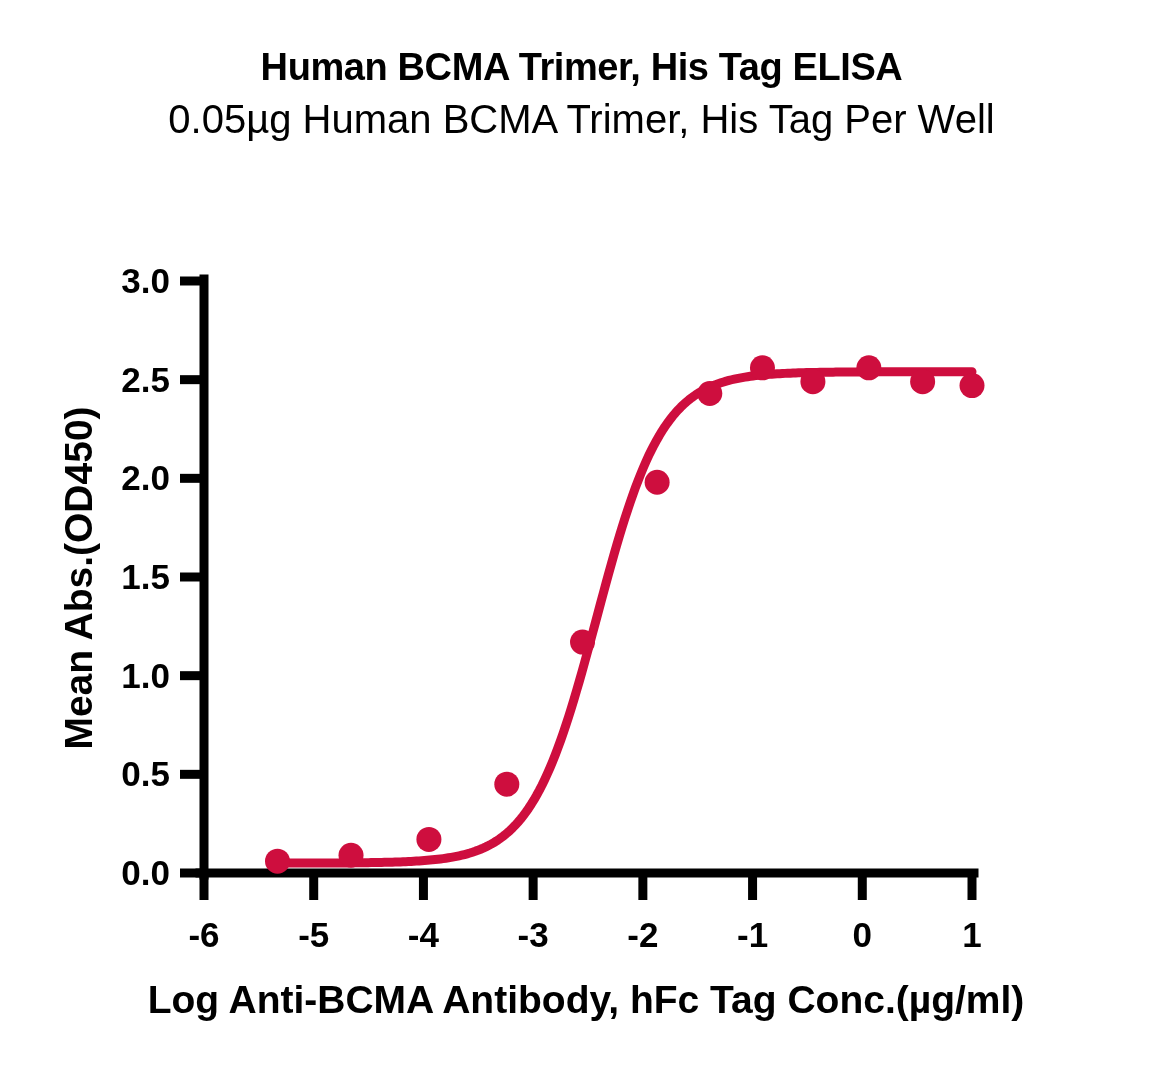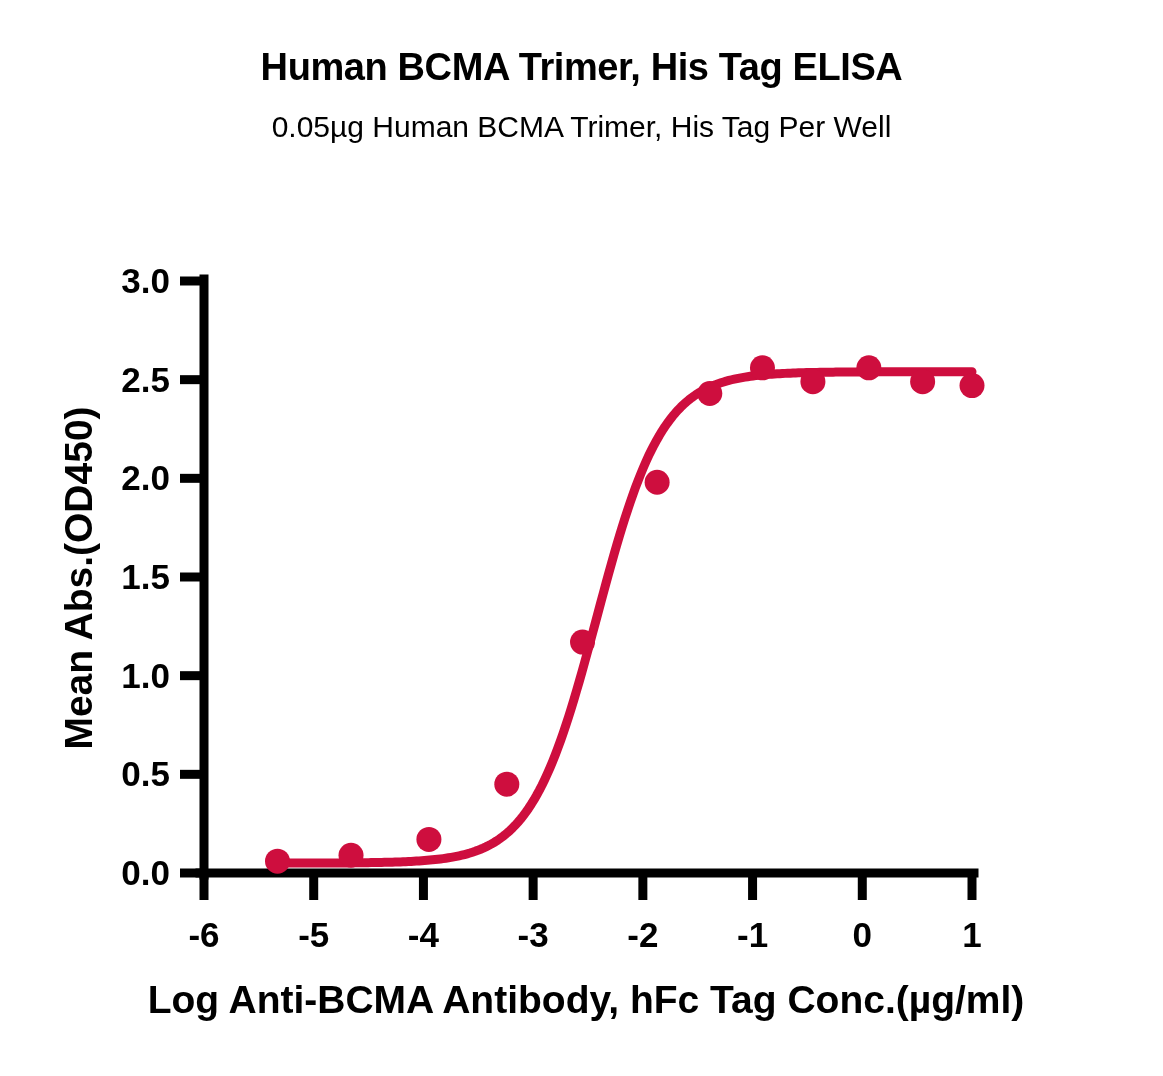--- a/index.html
+++ b/index.html
@@ -31,25 +31,25 @@
   }
   .chart-title {
     font-size: 38px;
     font-weight: bold;
     color: #000000;
     letter-spacing: -0.4px;
     line-height: 1.12;
     white-space: nowrap;
   }
   .chart-subtitle {
-    font-size: 30px;
+    font-size: 40px;
     font-weight: normal;
     color: #000000;
     line-height: 1.2;
-    margin-top: 20px;
+    margin-top: 6px;
     white-space: nowrap;
   }
   .plot-area {
     position: absolute;
     left: 0;
     top: 0;
     width: 1163px;
     height: 1076px;
   }
   svg.plot-svg {

